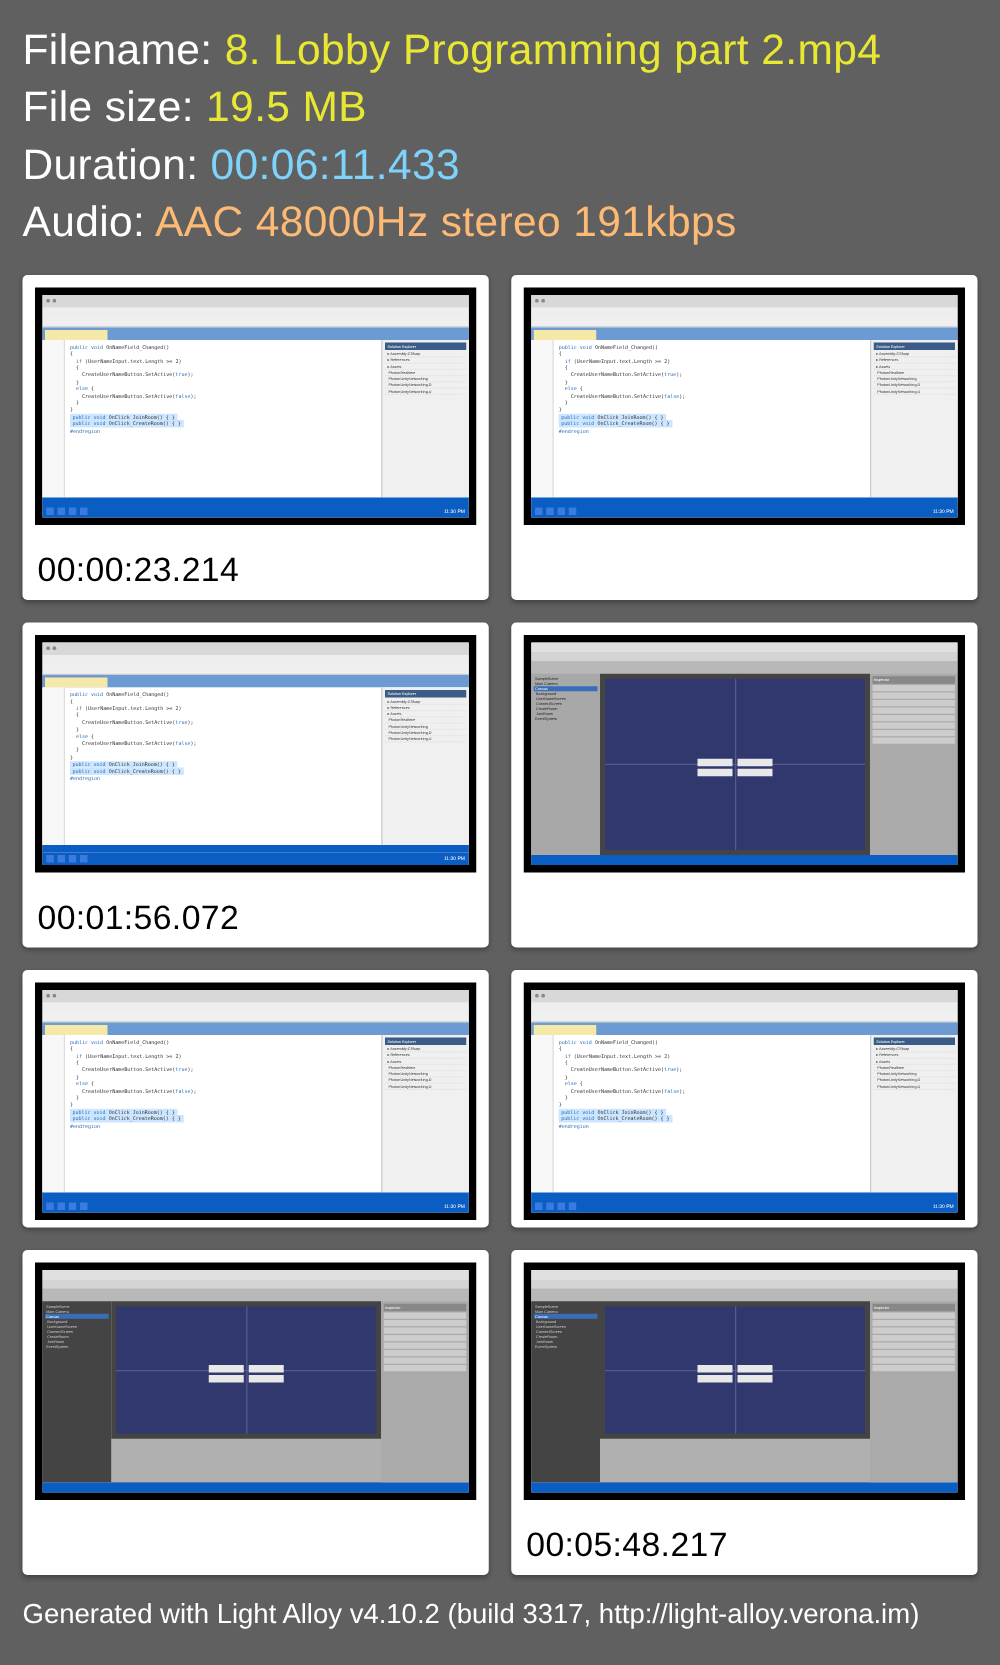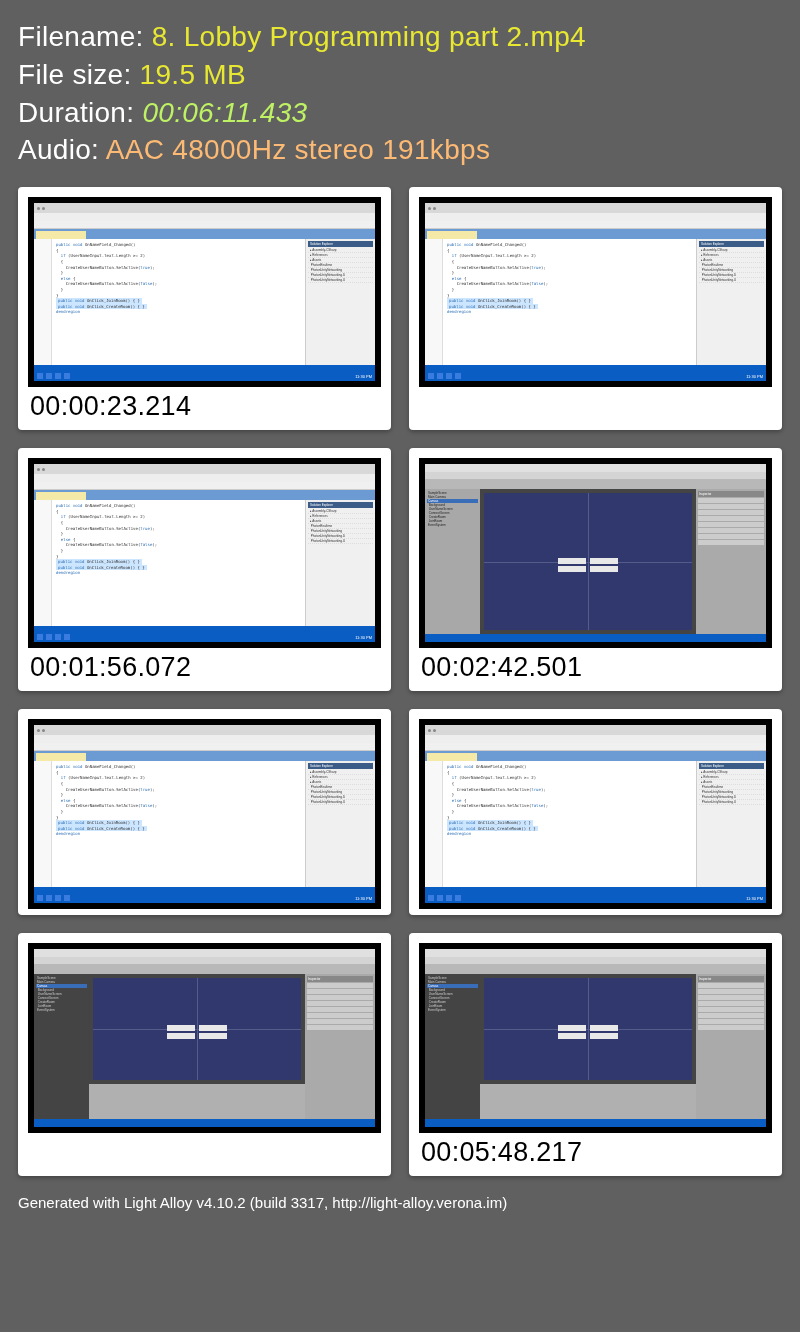--- a/index.html
+++ b/index.html
@@ -8,27 +8,27 @@
     font-family: Arial, sans-serif;
     width: 800px;
     height: 1332px;
     padding: 18px;
     color: white;
   }
   .info-block {
     margin-bottom: 18px;
   }
   .info-row {
-    font-size: 28px;
+    font-size: 34px;
     line-height: 1.35;
     letter-spacing: 0.3px;
   }
   .label { color: #ffffff; }
   .val-yellow { color: #e8e833; }
-  .val-green { color: #bef264; font-style: italic; }
+  .val-green { color: #7dd3fc; }
   .val-teal { color: #33cccc; }
   .val-orange { color: #fdba74; }
   .thumbs {
     display: grid;
     grid-template-columns: 1fr 1fr;
     gap: 18px;
     margin-top: 6px;
   }
   .thumb-card {
     background: #ffffff;
@@ -164,26 +164,26 @@
   }
   .un-right .hdr { background:#888; color:#fff; padding:1px; margin-bottom:1px;}
   .un-right .fld { background:#ccc; height:5px; margin:1px 0;}
   .un-taskbar {
     height:8px; background:#0a5dc2;
   }
 
   .timestamp {
     color: #000;
     font-size: 27px;
-    padding: 4px 2px 2px 2px;
+    padding: 21px 2px 2px 2px;
     letter-spacing: 0.3px;
   }
   .footer {
     color: #ffffff;
-    font-size: 15px;
+    font-size: 22px;
     margin-top: 18px;
   }
 </style>
 </head>
 <body>
 
 <div class="info-block">
   <div class="info-row">
     <span class="label">Filename: </span><span class="val-yellow">8. Lobby Programming part 2.mp4</span>
   </div>
@@ -391,21 +391,20 @@
         <div class="fld"></div>
               <div class="fld"></div>
               <div class="fld"></div>
         <div class="fld"></div>
               <div class="fld"></div>
       </div>
     </div>
     <div class="un-taskbar"></div>
   </div>
       </div>
-    <div class="timestamp">00:02:42.501</div>
   </div>
     <div class="thumb-card">
     <div class="thumb-img">
         <div class="vs-frame">
     <div class="vs-titlebar">
             <span class="dot"></span>
             <span class="dot"></span>
           </div>
     <div class="vs-menubar"></div>
     <div class="vs-toolbar"></div>

